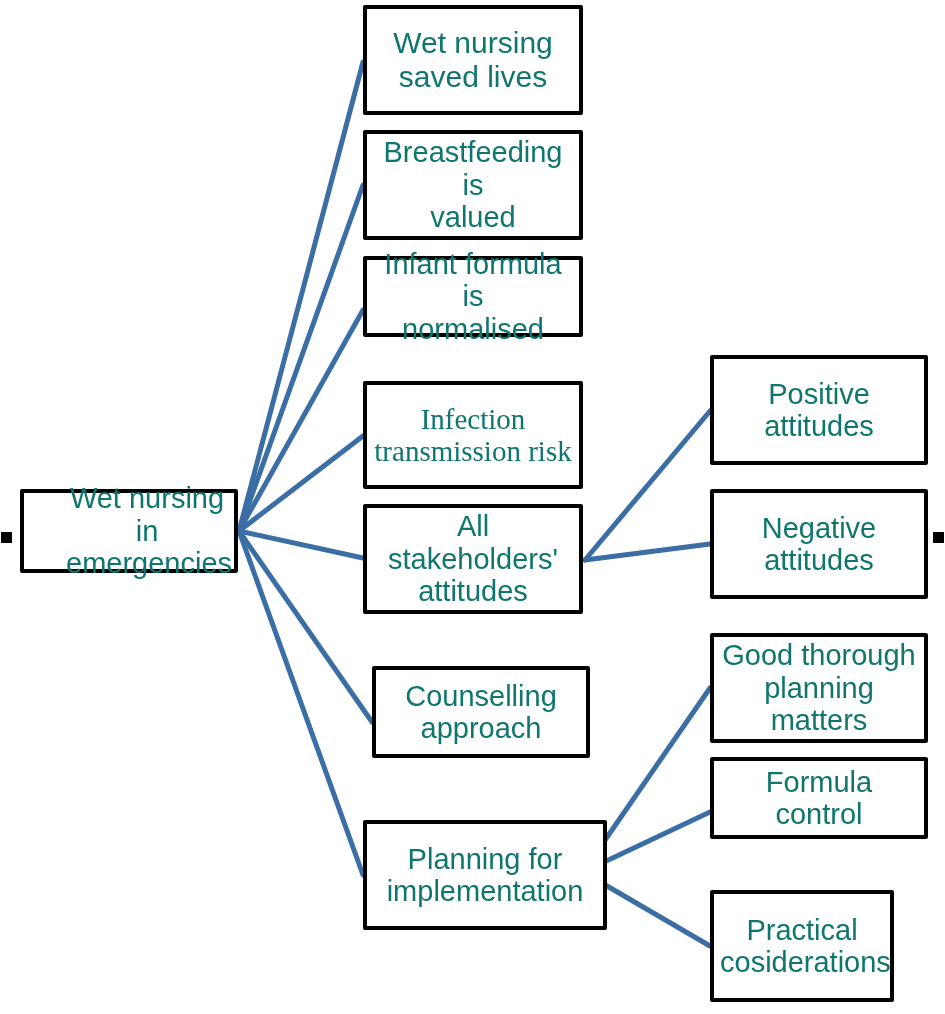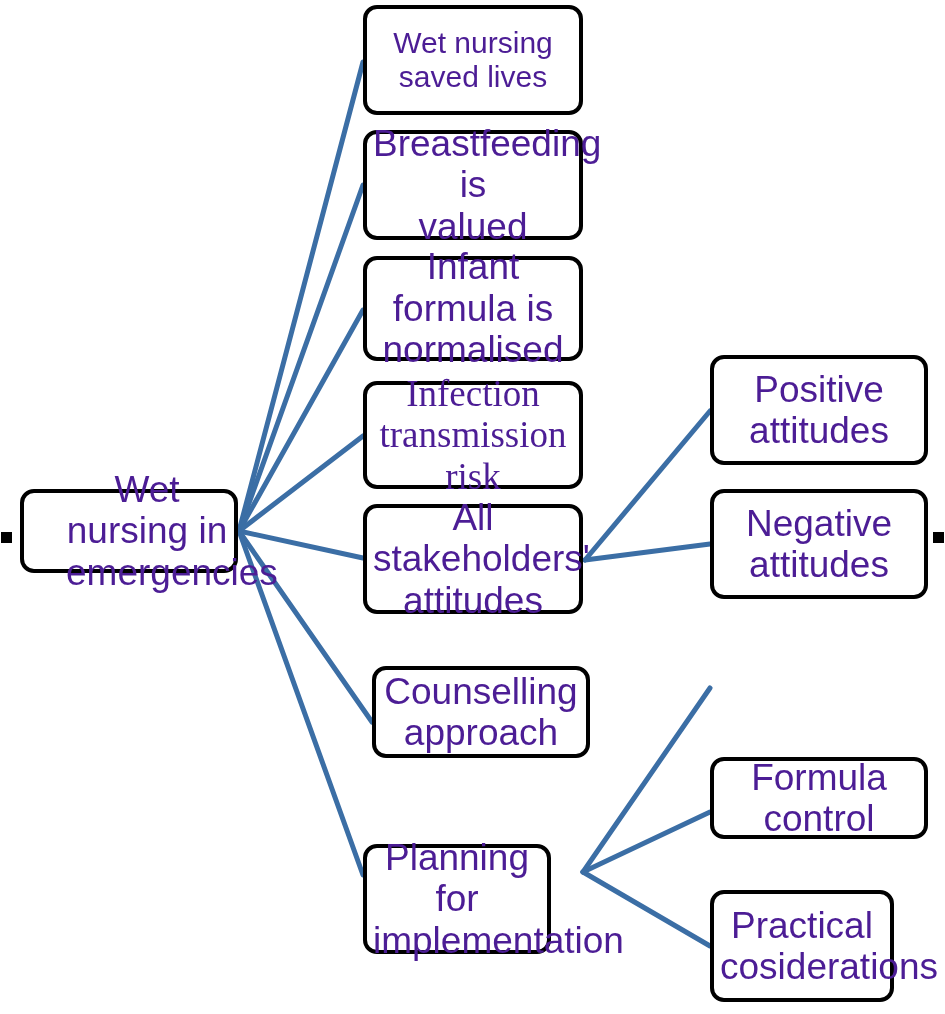--- a/index.html
+++ b/index.html
@@ -24,36 +24,36 @@
     top: 0;
     width: 945px;
     height: 1014px;
     pointer-events: none;
   }
   .node {
     position: absolute;
     box-sizing: border-box;
     background: #ffffff;
     border: 4px solid #000000;
-    border-radius: 14px;
+    border-radius: 2px;
     display: flex;
     align-items: center;
     justify-content: center;
     text-align: center;
-    color: #4c1d95;
+    color: #0f766e;
     line-height: 1.12;
     padding: 2px 6px;
     z-index: 2;
   }
   .node .label {
     display: block;
     width: 100%;
     white-space: pre-line;
   }
-  .f29 { font-size: 37px; }
+  .f29 { font-size: 29px; }
   .f30 { font-size: 30px; }
   .handle {
     position: absolute;
     width: 11px;
     height: 11px;
     background: #000000;
     z-index: 3;
   }
 </style>
 </head>
@@ -88,55 +88,59 @@
   <div class="node f30" style="left:363px; top:5px; width:220px; height:110px;">
     <span class="label">Wet nursing
 saved lives</span>
   </div>
 
   <div class="node f29" style="left:363px; top:130px; width:220px; height:110px;">
     <span class="label">Breastfeeding is
 valued</span>
   </div>
 
-  <div class="node f29" style="left:363px; top:256px; width:220px; height:105px;">
+  <div class="node f29" style="left:363px; top:256px; width:220px; height:81px;">
     <span class="label">Infant formula is
 normalised</span>
   </div>
 
   <div class="node f29" style="left:363px; top:381px; width:220px; height:108px;font-family:Liberation Serif, serif;">
     <span class="label">Infection
 transmission risk</span>
   </div>
 
   <div class="node f29" style="left:363px; top:504px; width:220px; height:110px;">
     <span class="label">All stakeholders'
 attitudes</span>
   </div>
 
   <div class="node f29" style="left:372px; top:666px; width:218px; height:92px;">
     <span class="label">Counselling
 approach</span>
   </div>
 
-  <div class="node f29" style="left:363px; top:820px; width:188px; height:110px;margin-top:24px;">
+  <div class="node f29" style="left:363px; top:820px; width:244px; height:110px;">
     <span class="label">Planning for
 implementation</span>
   </div>
 
   <div class="node f29" style="left:710px; top:355px; width:218px; height:110px;">
     <span class="label">Positive
 attitudes</span>
   </div>
 
   <div class="node f29" style="left:710px; top:489px; width:218px; height:110px;justify-content:center;">
     <span class="label">Negative
 attitudes</span>
   </div>
 
+  <div class="node f29" style="left:710px; top:633px; width:218px; height:110px;">
+    <span class="label">Good thorough
+planning matters</span>
+  </div>
 
   <div class="node f29" style="left:710px; top:757px; width:218px; height:82px;">
     <span class="label">Formula control</span>
   </div>
 
   <div class="node f29" style="left:710px; top:890px; width:184px; height:112px;">
     <span class="label">Practical
 cosiderations</span>
   </div>
 

